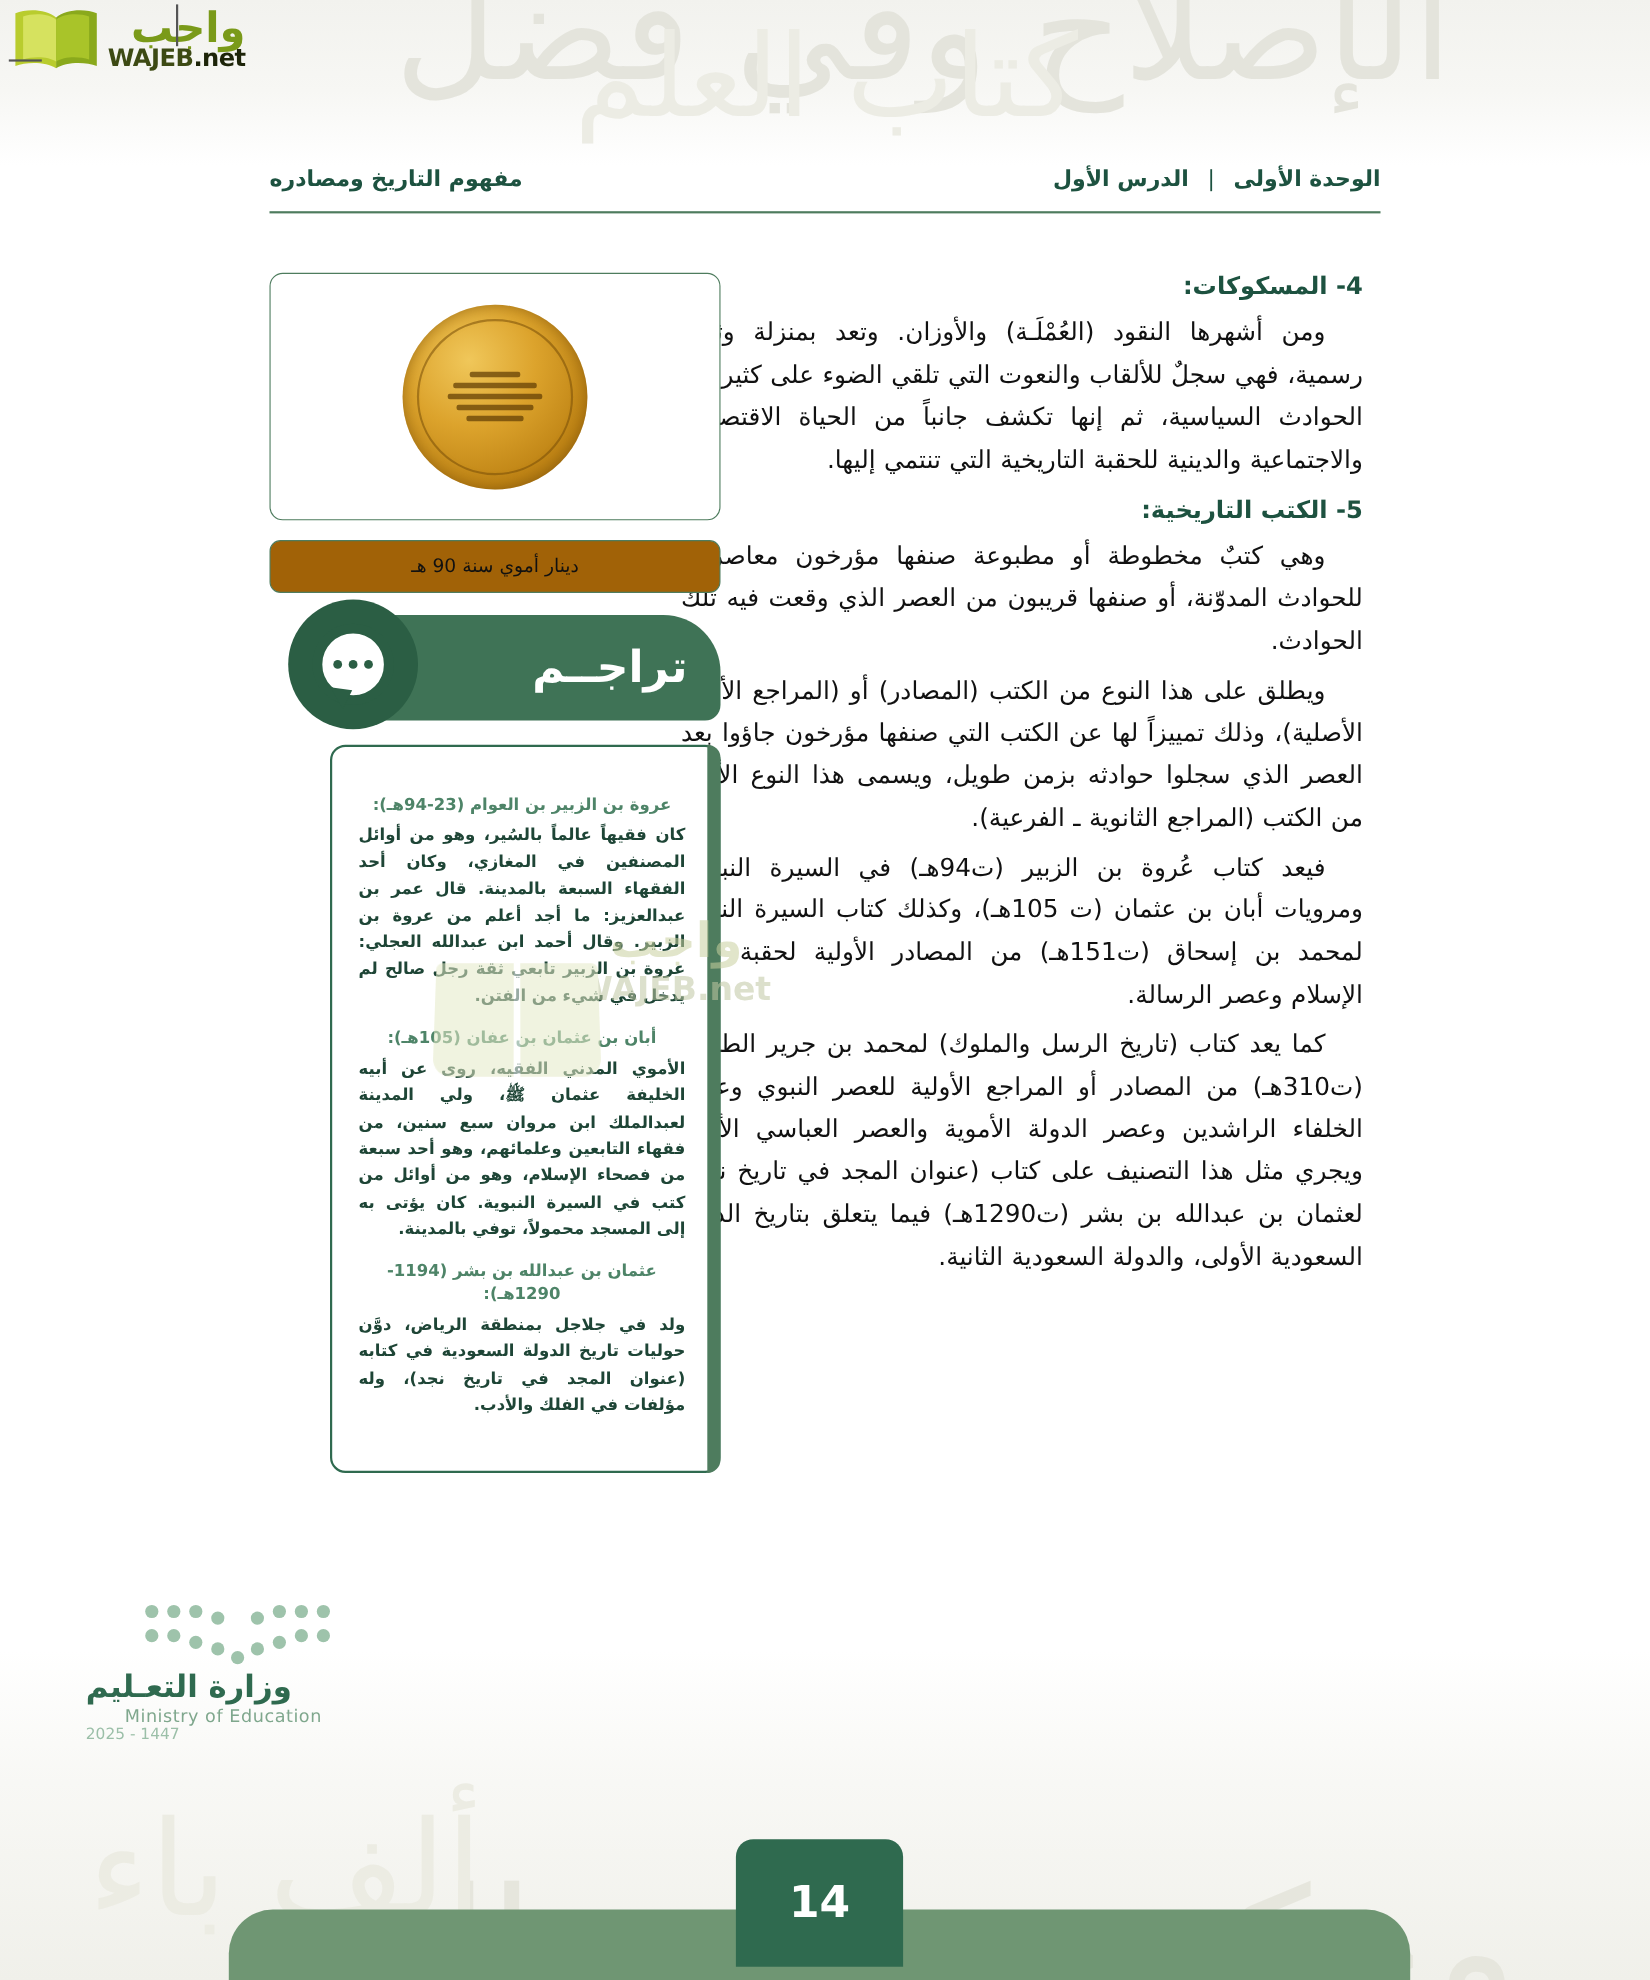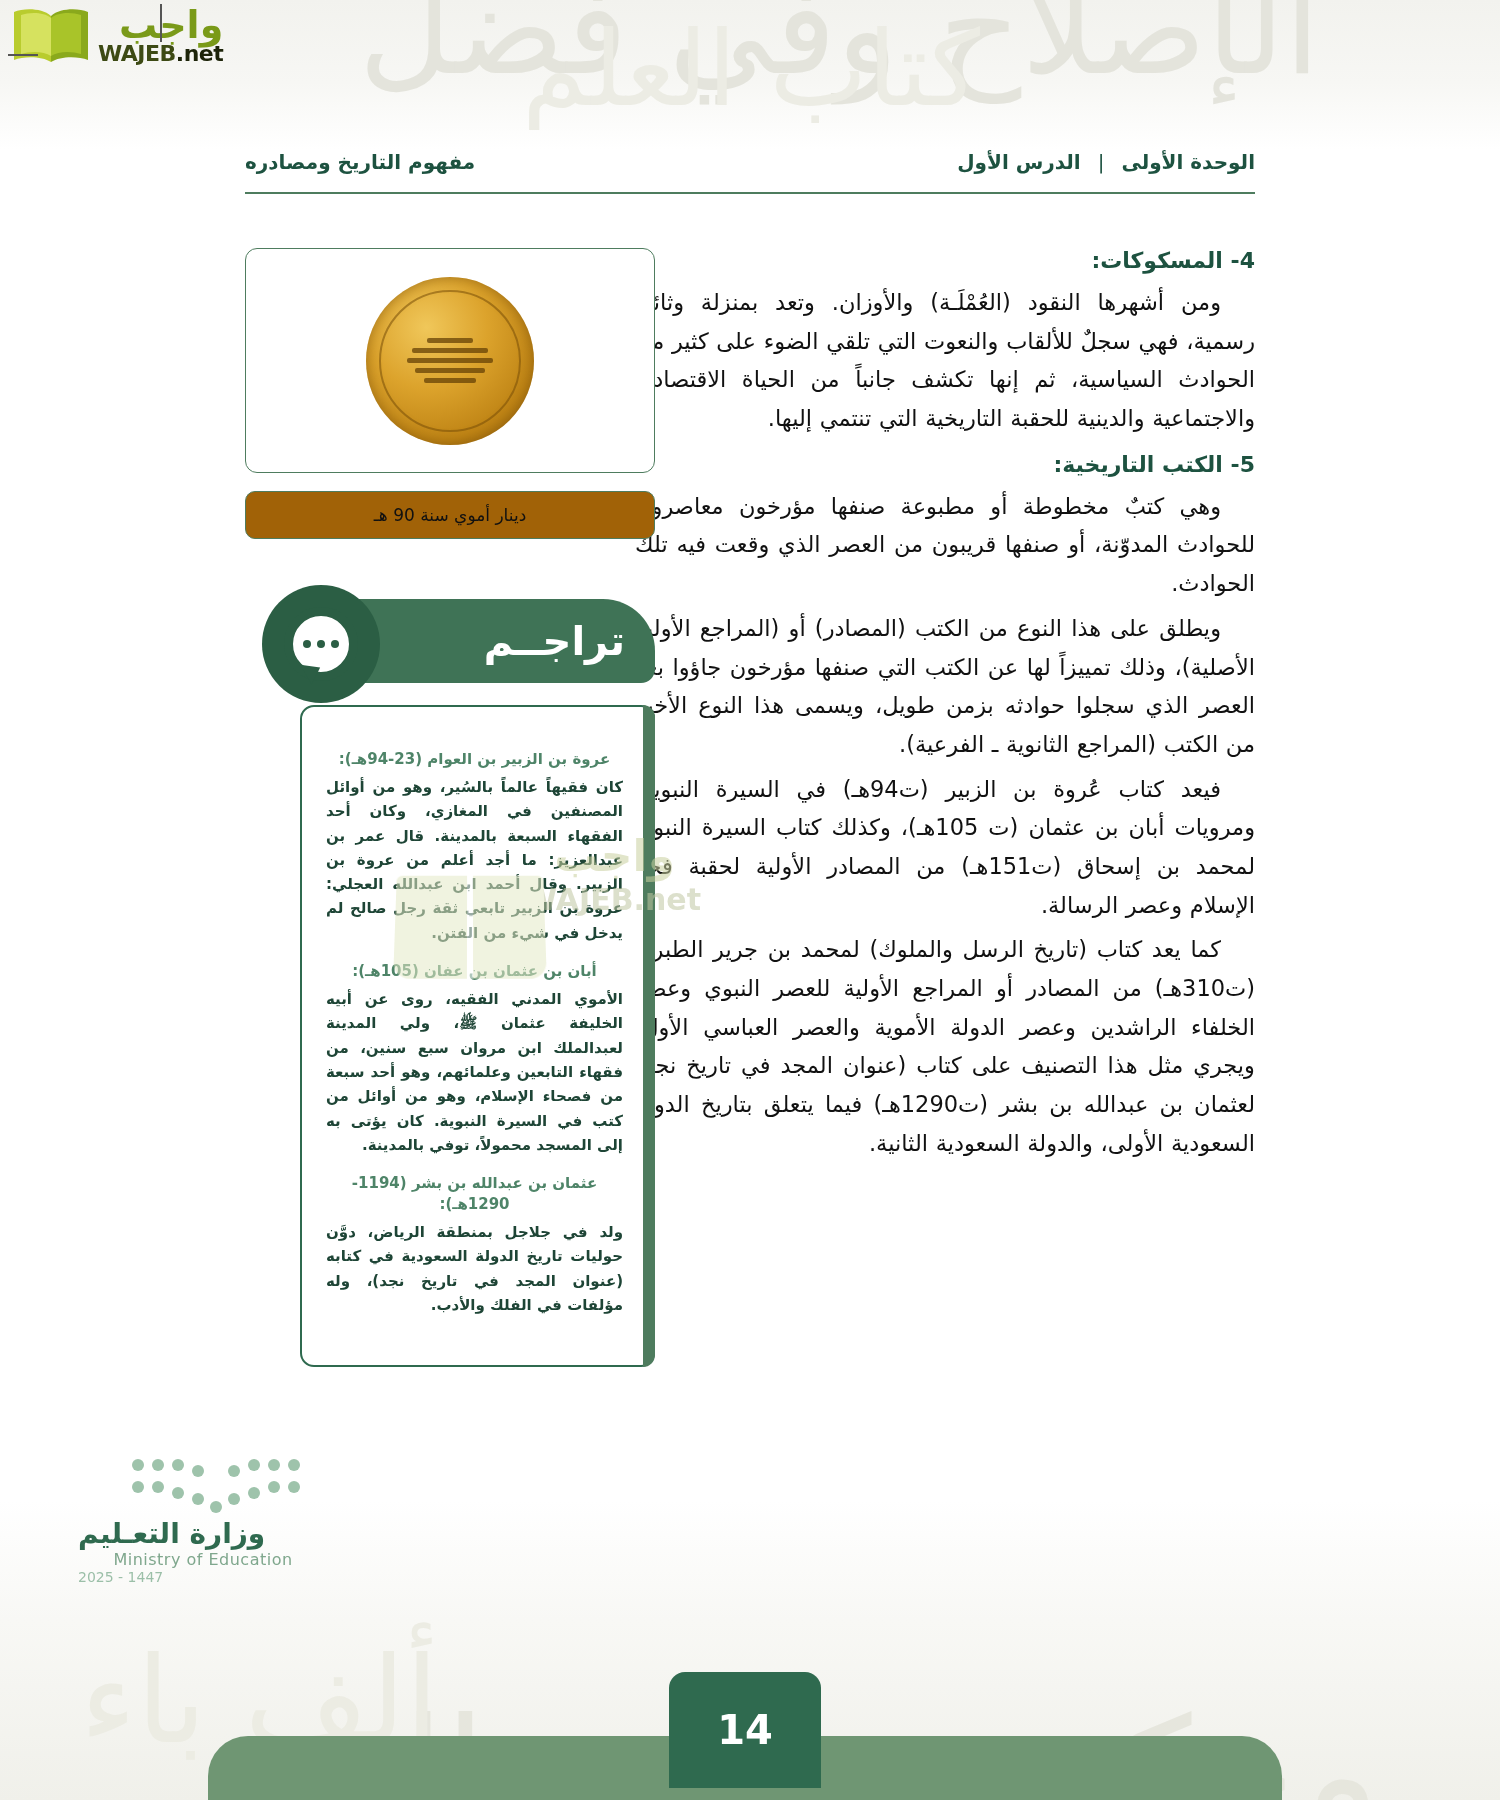--- a/index.html
+++ b/index.html
@@ -122,21 +122,21 @@
   
   #columns {
     position: absolute;
     top: 248px; right: 245px; left: 245px;
     height: 1160px;
   }
 
   
   #main-column {
     position: absolute;
-    top: 0; right: 0;
+    top: 0; right: 16px;
     width: 620px;
     text-align: justify;
   }
   .section-heading {
     font-size: 22px;
     font-weight: bold;
     color: #1d5240;
     margin-bottom: 10px;
     text-align: right;
   }
@@ -213,23 +213,23 @@
     display: flex;
     align-items: center;
     justify-content: center;
     font-size: 17px;
     color: #111;
     background: #a16207;
   }
 
   
   #bio-tab {
-    margin-top: 60px;
+    margin-top: 20px;
     position: relative;
-    width: 355px; height: 84px;
+    width: 355px; height: 96px;
   }
   #bio-tab .tab-bg {
     position: absolute;
     inset: 0;
     background: #3f7356;
     border-radius: 14px 52px 14px 14px;
   }
   #bio-tab .tab-label {
     position: absolute;
     right: 30px; top: 50%;

